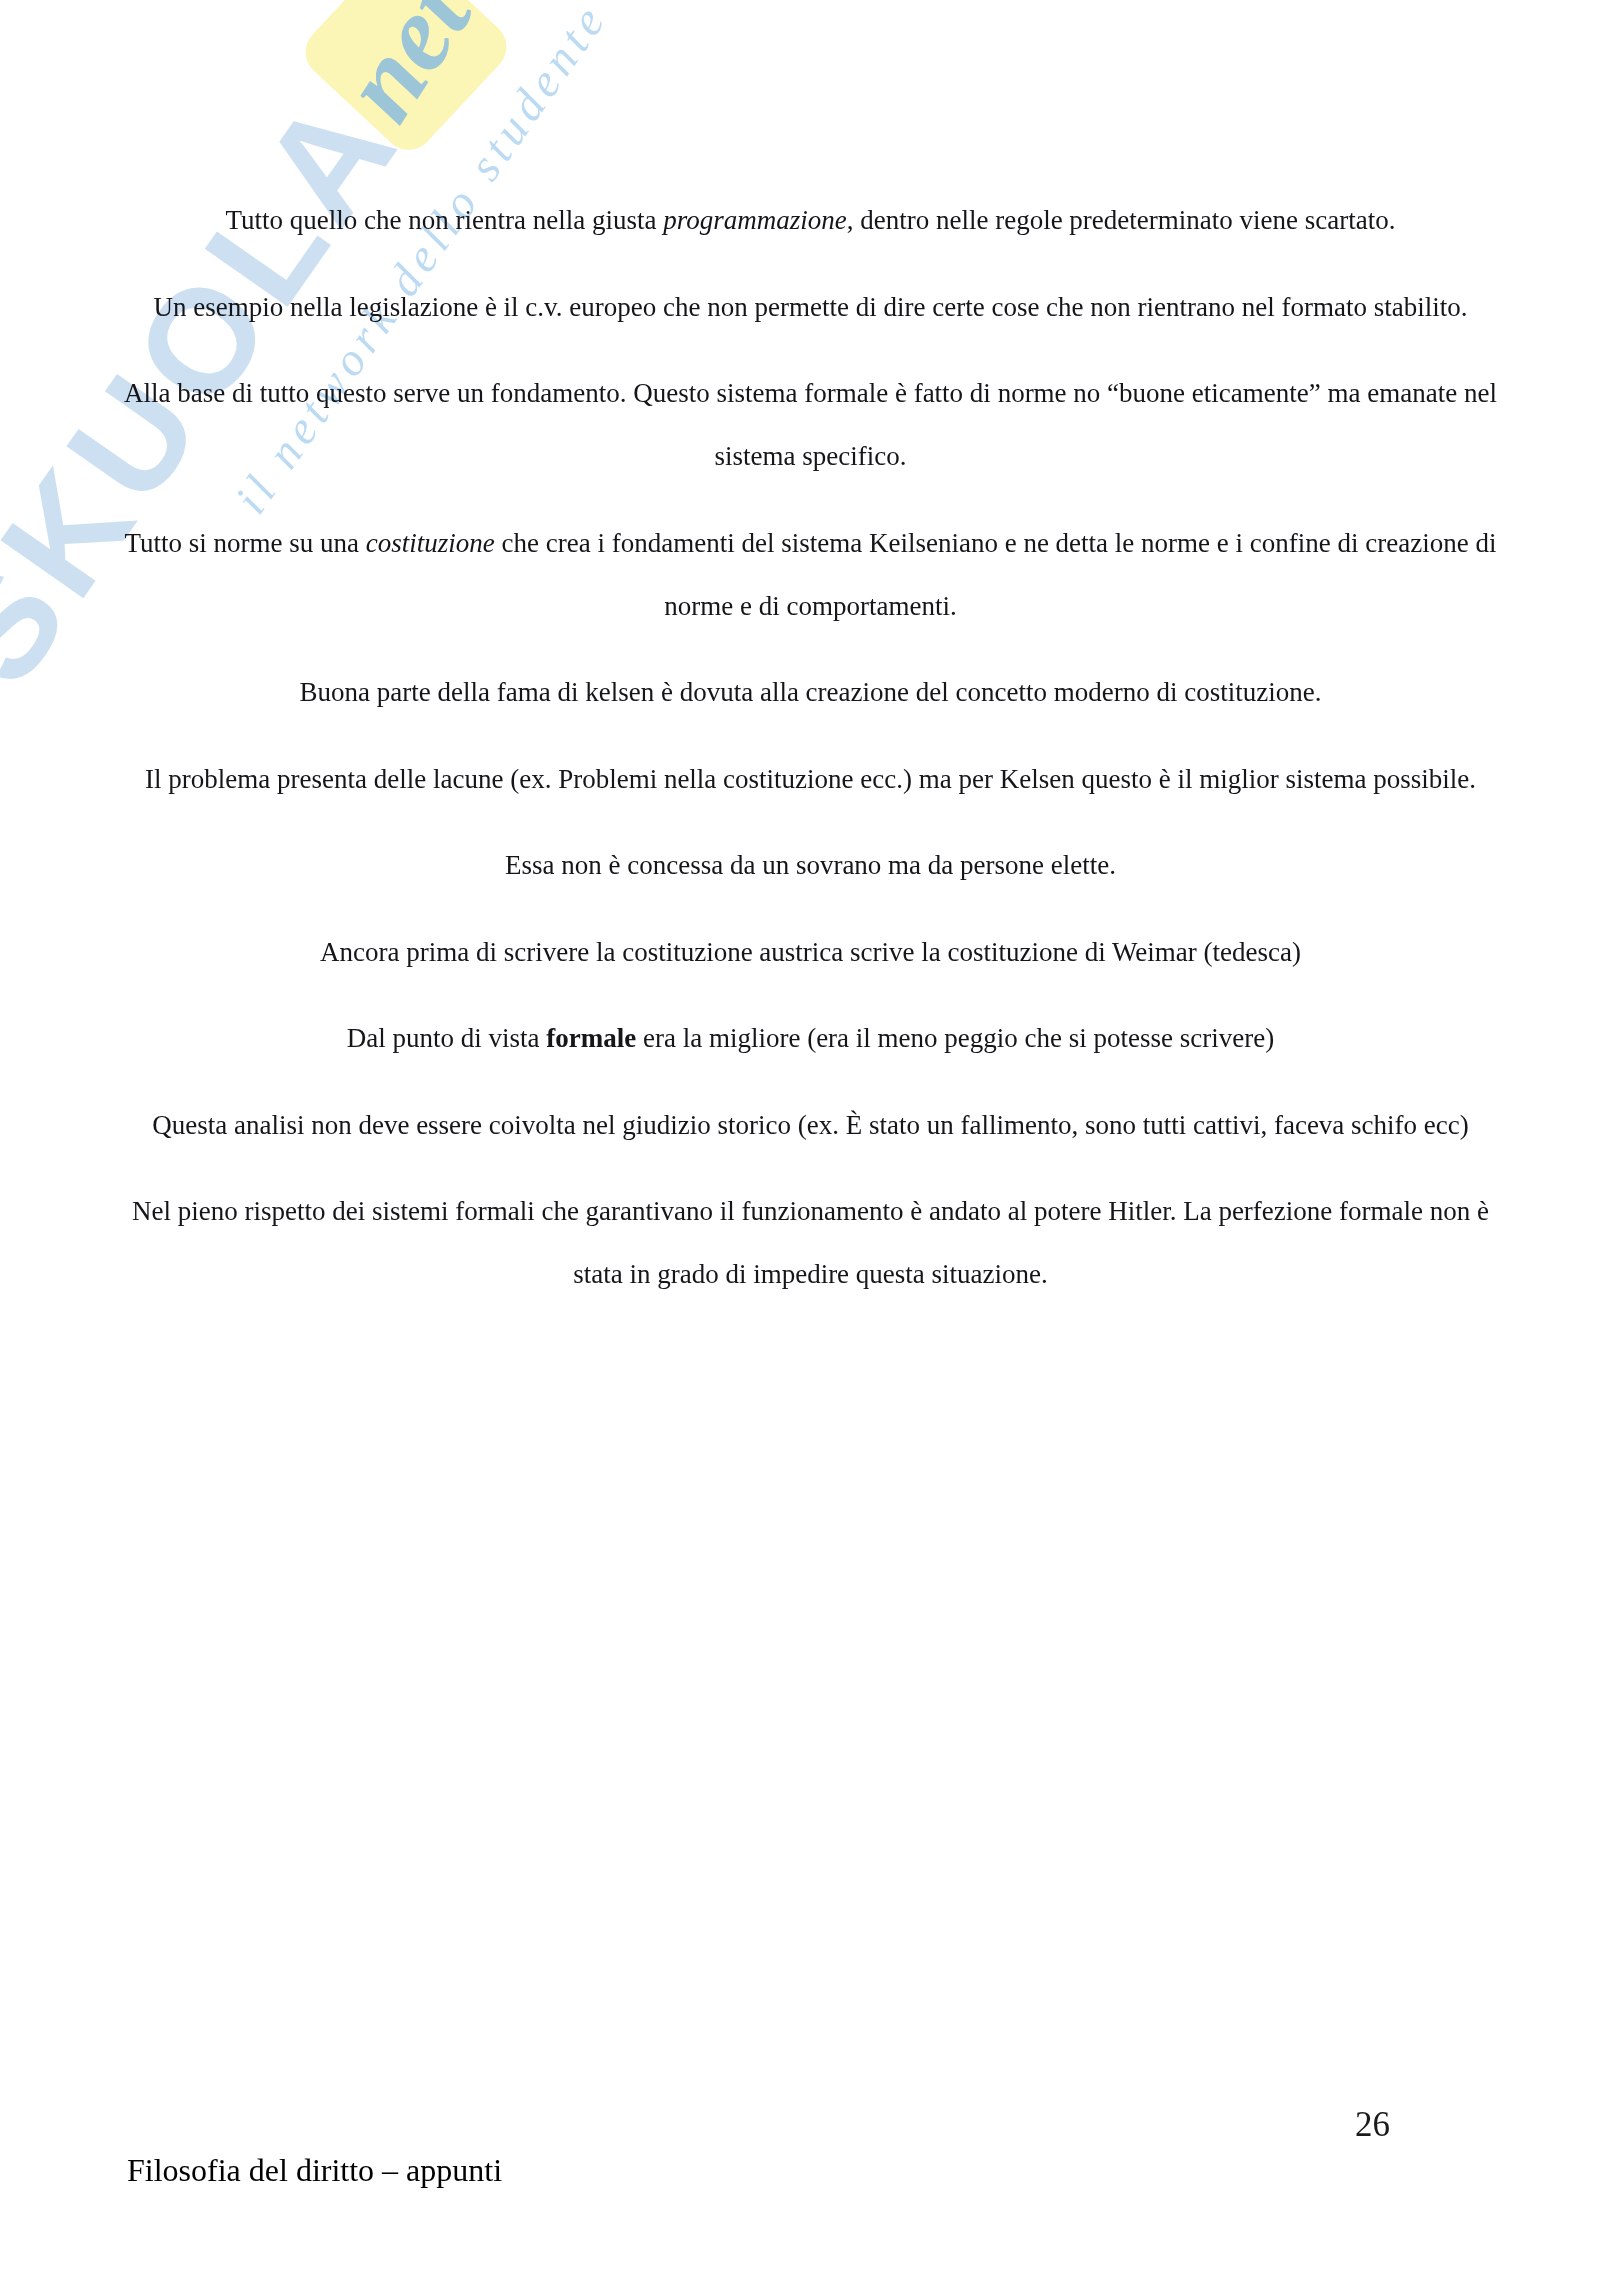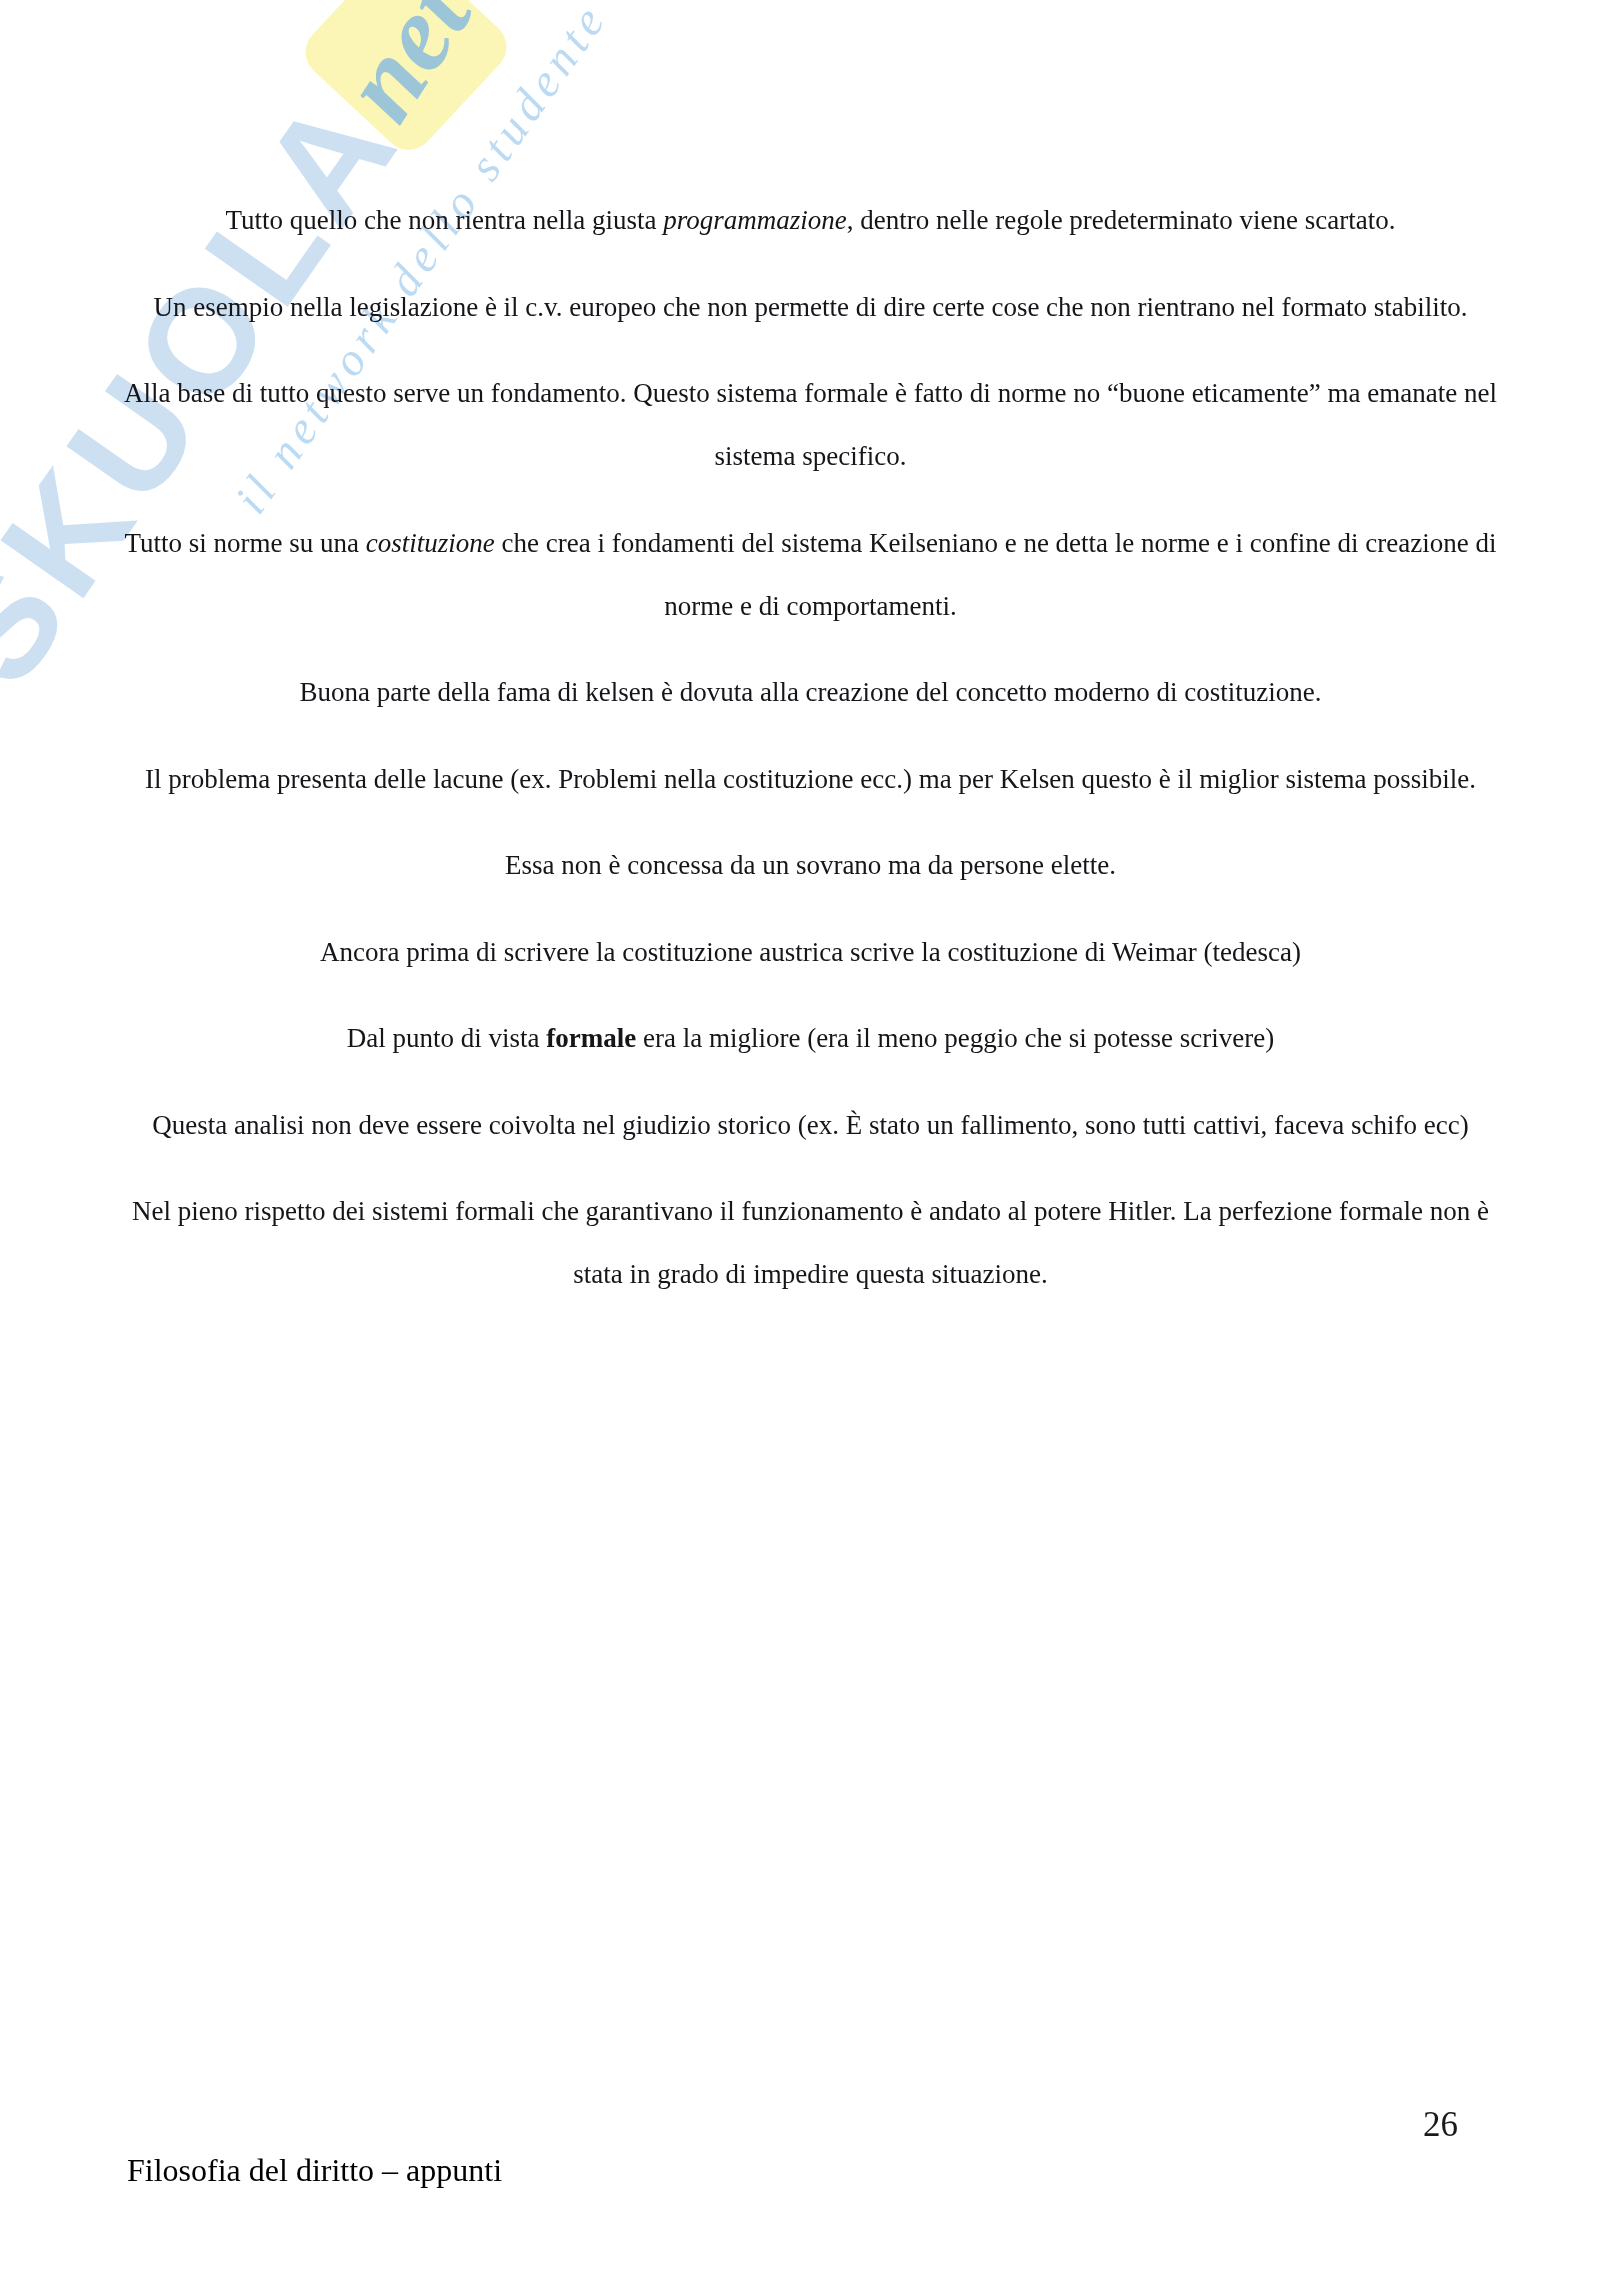--- a/index.html
+++ b/index.html
@@ -86,21 +86,21 @@
     font-size: 27px;
     line-height: 63px;
     text-align: center;
   }
   .content .it { font-style: italic; }
   .content .bd { font-weight: bold; }
 
   
   .page-num {
     position: absolute;
-    left: 1423px;
+    left: 1355px;
     top: 2105px;
     font-size: 35px;
     color: #1a1a1a;
     z-index: 1;
   }
   .footer-title {
     position: absolute;
     left: 127px;
     top: 2152px;
     font-size: 32px;

